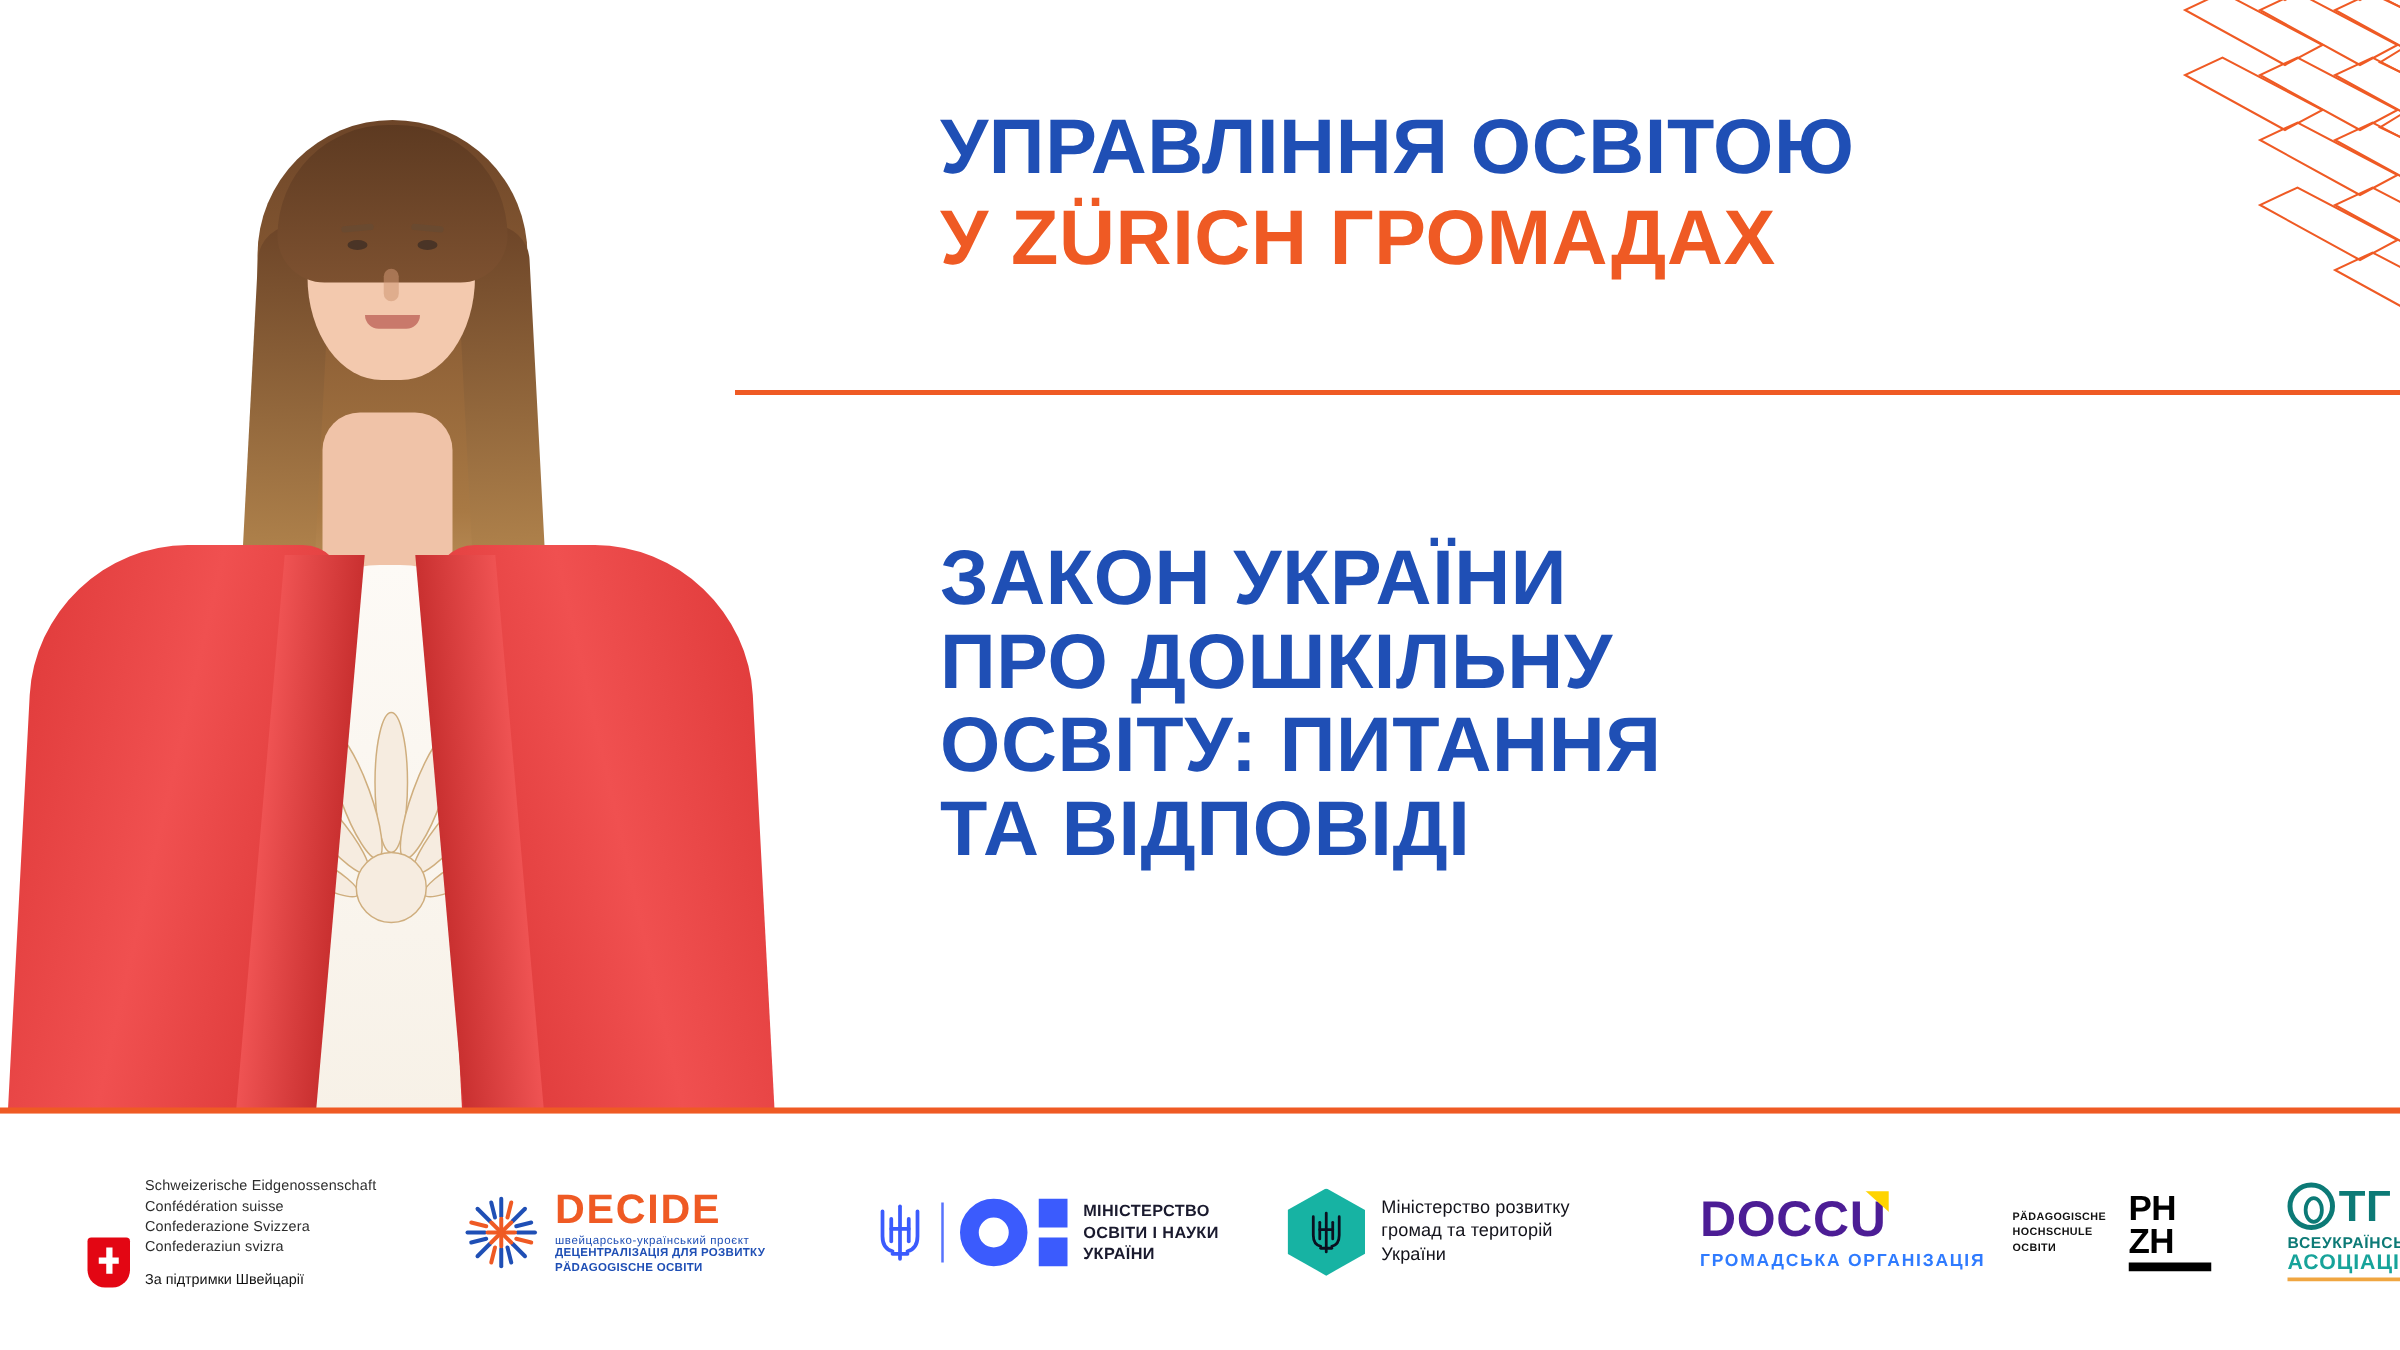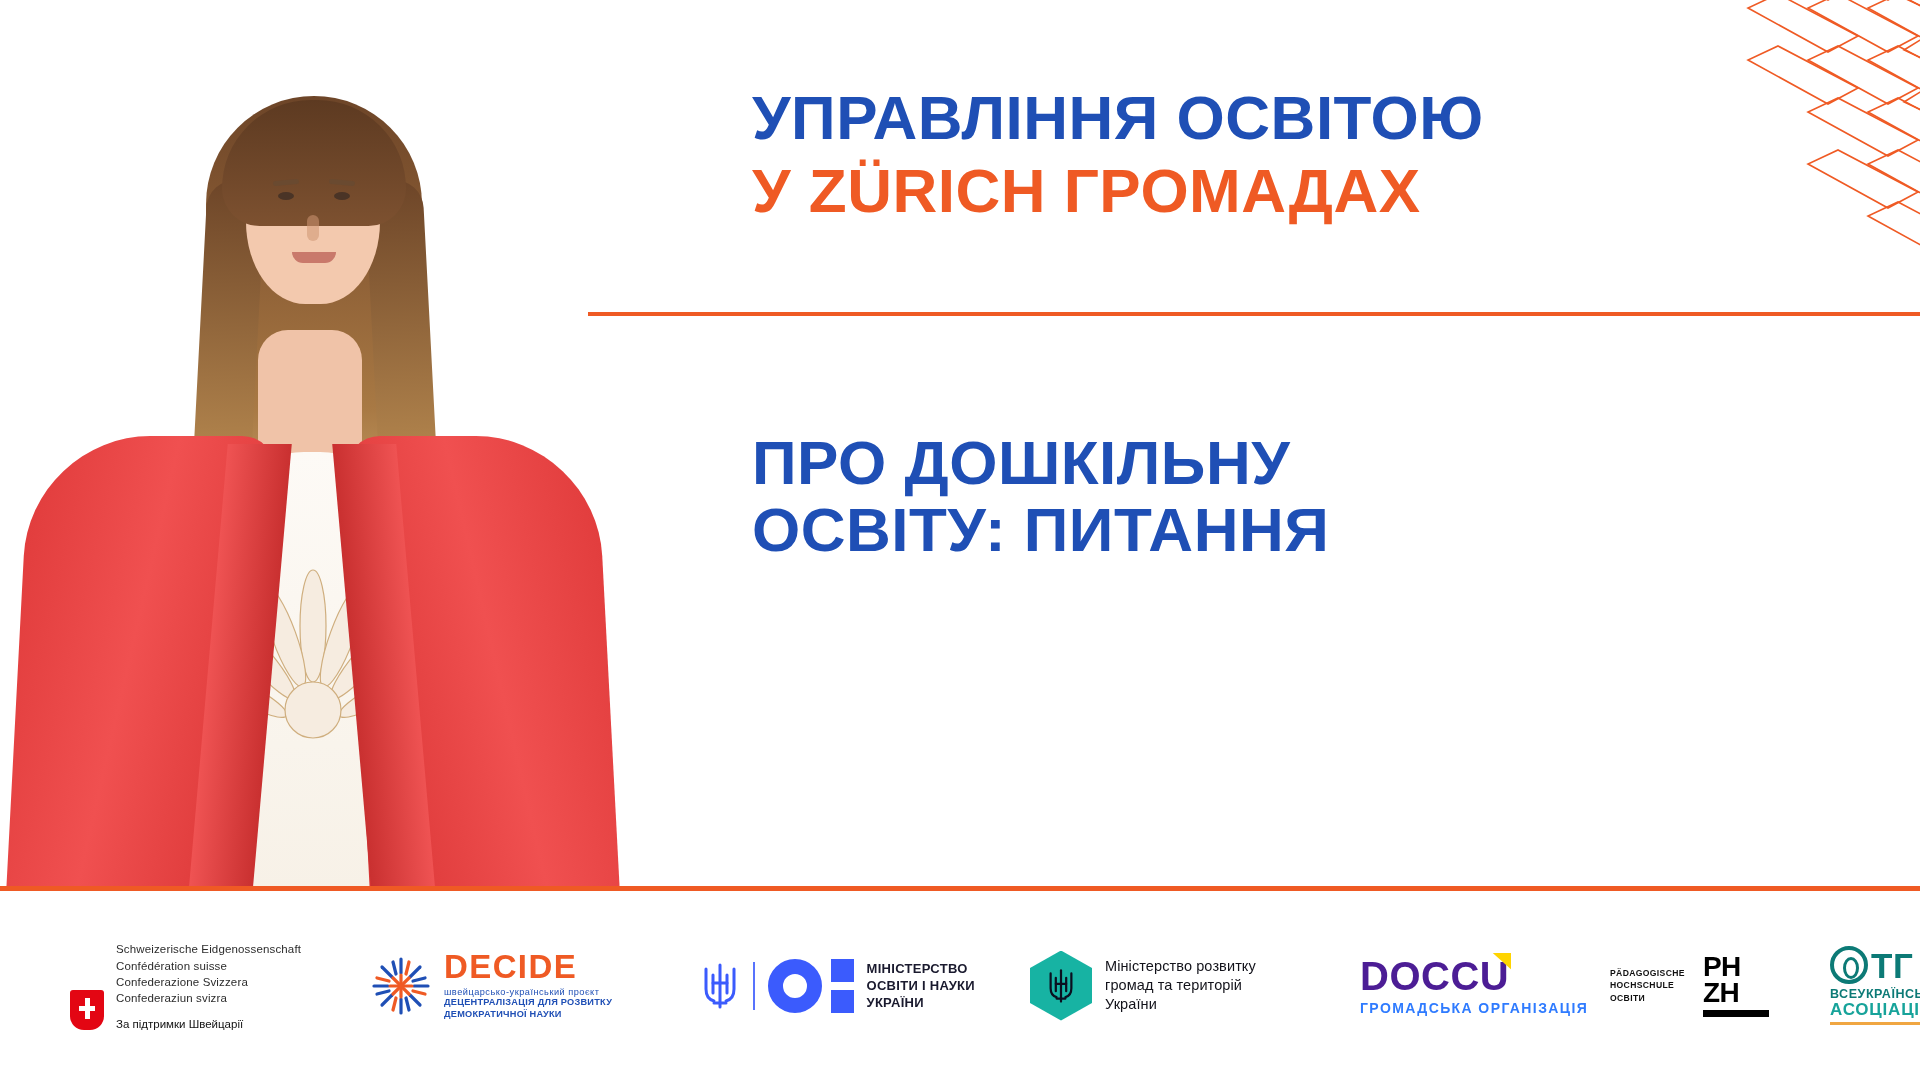--- a/index.html
+++ b/index.html
@@ -283,22 +283,24 @@
   </div>
 
   <div class="title-block">
     <div class="t-line blue">УПРАВЛІННЯ ОСВІТОЮ</div>
     <div class="t-line orange">У ZÜRICH ГРОМАДАХ</div>
   </div>
 
   <div class="rule-top"></div>
 
   <div class="headline">
+    <div class="h-line">ЗАКОН УКРАЇНИ</div>
     <div class="h-line">ПРО ДОШКІЛЬНУ</div>
     <div class="h-line">ОСВІТУ: ПИТАННЯ</div>
+    <div class="h-line">ТА ВІДПОВІДІ</div>
   </div>
 
   <div class="rule-bottom"></div>
 
   <div class="footer">
     <div class="logos">
 
       <div class="logo swiss">
         <div class="swiss-shield"></div>
         <div>
@@ -336,21 +338,21 @@
                 <path d="M23 55 L26 43"></path>
               <path d="M7 23 L19 26"></path>
                 <path d="M55 39 L43 36"></path>
             </g>
           </g>
         </svg>
         <div class="decide-txt">
           <div class="dw">DECIDE</div>
           <div class="ds1">швейцарсько-український проєкт</div>
           <div class="ds2">ДЕЦЕНТРАЛІЗАЦІЯ ДЛЯ РОЗВИТКУ</div>
-          <div class="ds2">ДЕМОКРАТИЧНОЇ НАУКИ</div>
+          <div class="ds2">PÄDAGOGISCHE ОСВІТИ</div>
         </div>
       </div>
 
       <div class="logo mon">
         <svg width="40" height="54" viewBox="0 0 40 54">
           <g stroke="#3b5bfd" stroke-width="3" fill="none" stroke-linecap="round">
             <path d="M20 6 L20 48"></path>
             <path d="M6 10 L6 30 Q6 40 14 42"></path>
             <path d="M34 10 L34 30 Q34 40 26 42"></path>
             <path d="M13 16 L13 34"></path>

